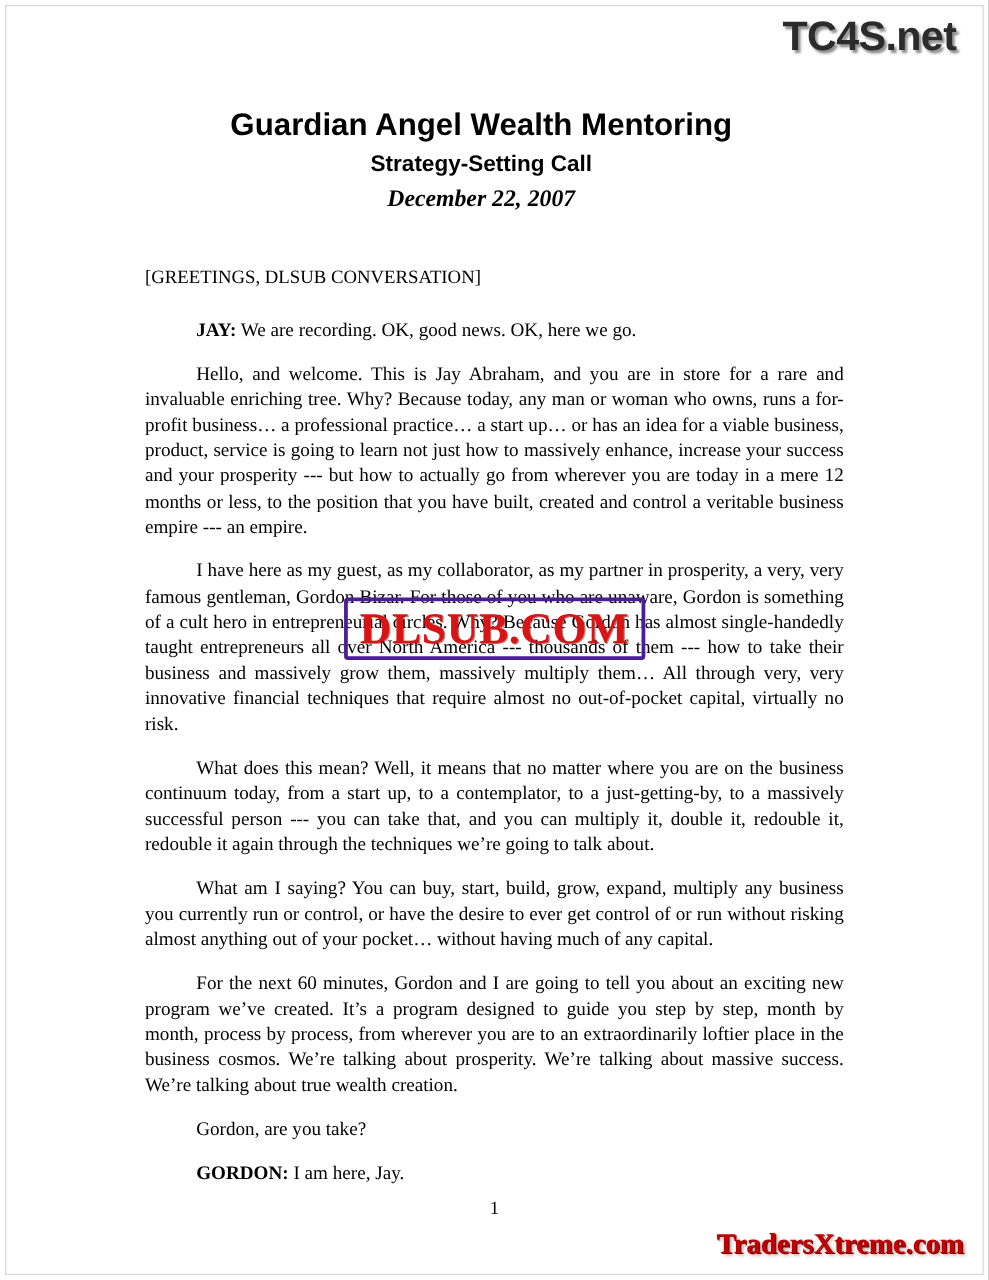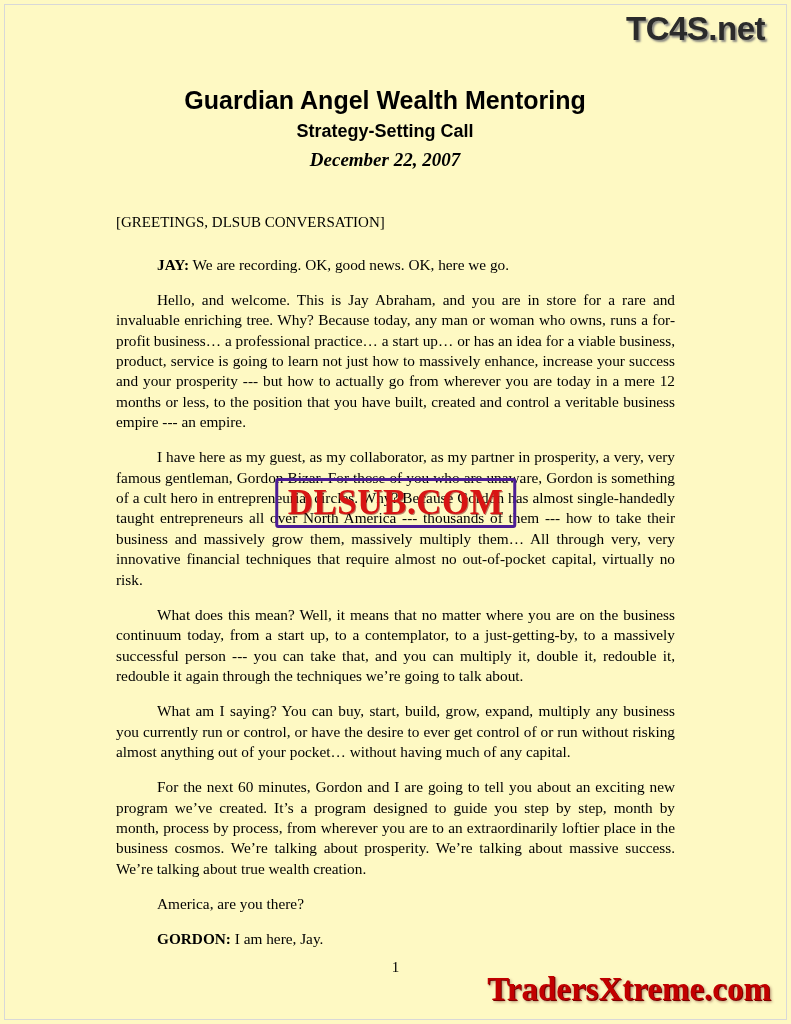--- a/index.html
+++ b/index.html
@@ -4,21 +4,21 @@
 <style>
   html, body {
     margin: 0;
     padding: 0;
     background: #8f8f8f;
   }
   .page {
     position: relative;
     width: 791px;
     height: 1024px;
-    background: #fef9c3;
+    background: #ffffff;
     overflow: hidden;
     font-family: "Liberation Serif", serif;
     color: #000000;
     box-sizing: border-box;
   }
   .page-border {
     position: absolute;
     left: 4px;
     top: 4px;
     right: 4px;
@@ -41,21 +41,21 @@
   }
 
   
   .wm-bottom {
     position: absolute;
     right: 20px;
     bottom: 16px;
     font-family: "Liberation Serif", serif;
     font-weight: bold;
     font-style: normal;
-    font-size: 33px;
+    font-size: 23px;
     color: #c20000;
     letter-spacing: 0px;
     text-shadow: 1px 1px 0 #7a0000, 2px 2px 3px rgba(80,0,0,0.45);
   }
 
   
   .wm-center {
     position: absolute;
     left: 50%;
     top: 503px;
@@ -161,21 +161,21 @@
       <p class="para indent"><span>Hello, and welcome.  This is Jay Abraham, and you are in store for a rare and invaluable enriching tree.  Why?  Because today, any man or woman who owns, runs a for-profit business… a professional practice… a start up… or has an idea for a viable business, product, service is going to learn not just how to massively enhance, increase your success and your prosperity --- but how to actually go from wherever you are today in a mere 12 months or less, to the position that you have built, created and control a veritable business empire --- an empire.</span></p>
 
       <p class="para indent"><span>I have here as my guest, as my collaborator, as my partner in prosperity, a very, very famous gentleman, Gordon Bizar.  For those of you who are unaware, Gordon is something of a cult hero in entrepreneurial circles.  Why?  Because Gordon has almost single-handedly taught entrepreneurs all over North America --- thousands of them --- how to take their business and massively grow them, massively multiply them… All through very, very innovative financial techniques that require almost no out-of-pocket capital, virtually no risk.</span></p>
 
       <p class="para indent"><span>What does this mean?  Well, it means that no matter where you are on the business continuum today, from a start up, to a contemplator, to a just-getting-by, to a massively successful person --- you can take that, and you can multiply it, double it, redouble it, redouble it again through the techniques we’re going to talk about.</span></p>
 
       <p class="para indent"><span>What am I saying?   You can buy, start, build, grow, expand, multiply any business you currently run or control, or have the desire to ever get control of or run without risking almost anything out of your pocket… without having much of any capital.</span></p>
 
       <p class="para indent"><span>For the next 60 minutes, Gordon and I are going to tell you about an exciting new program we’ve created.  It’s a program designed to guide you step by step, month by month, process by process, from wherever you are to an extraordinarily loftier place in the business cosmos.  We’re talking about prosperity.  We’re talking about massive success.  We’re talking about true wealth creation.</span></p>
 
-      <p class="para indent"><span>America, are you there?</span></p>
+      <p class="para indent"><span>Gordon, are you take?</span></p>
 
       <p class="para indent"><span class="speaker">GORDON:</span><span>  I am here, Jay.</span></p>
     </div>
   </div>
 
   <div class="wm-center">DLSUB.COM</div>
 
   <div class="page-number">1</div>
 
   <div class="wm-bottom">TradersXtreme.com</div>

